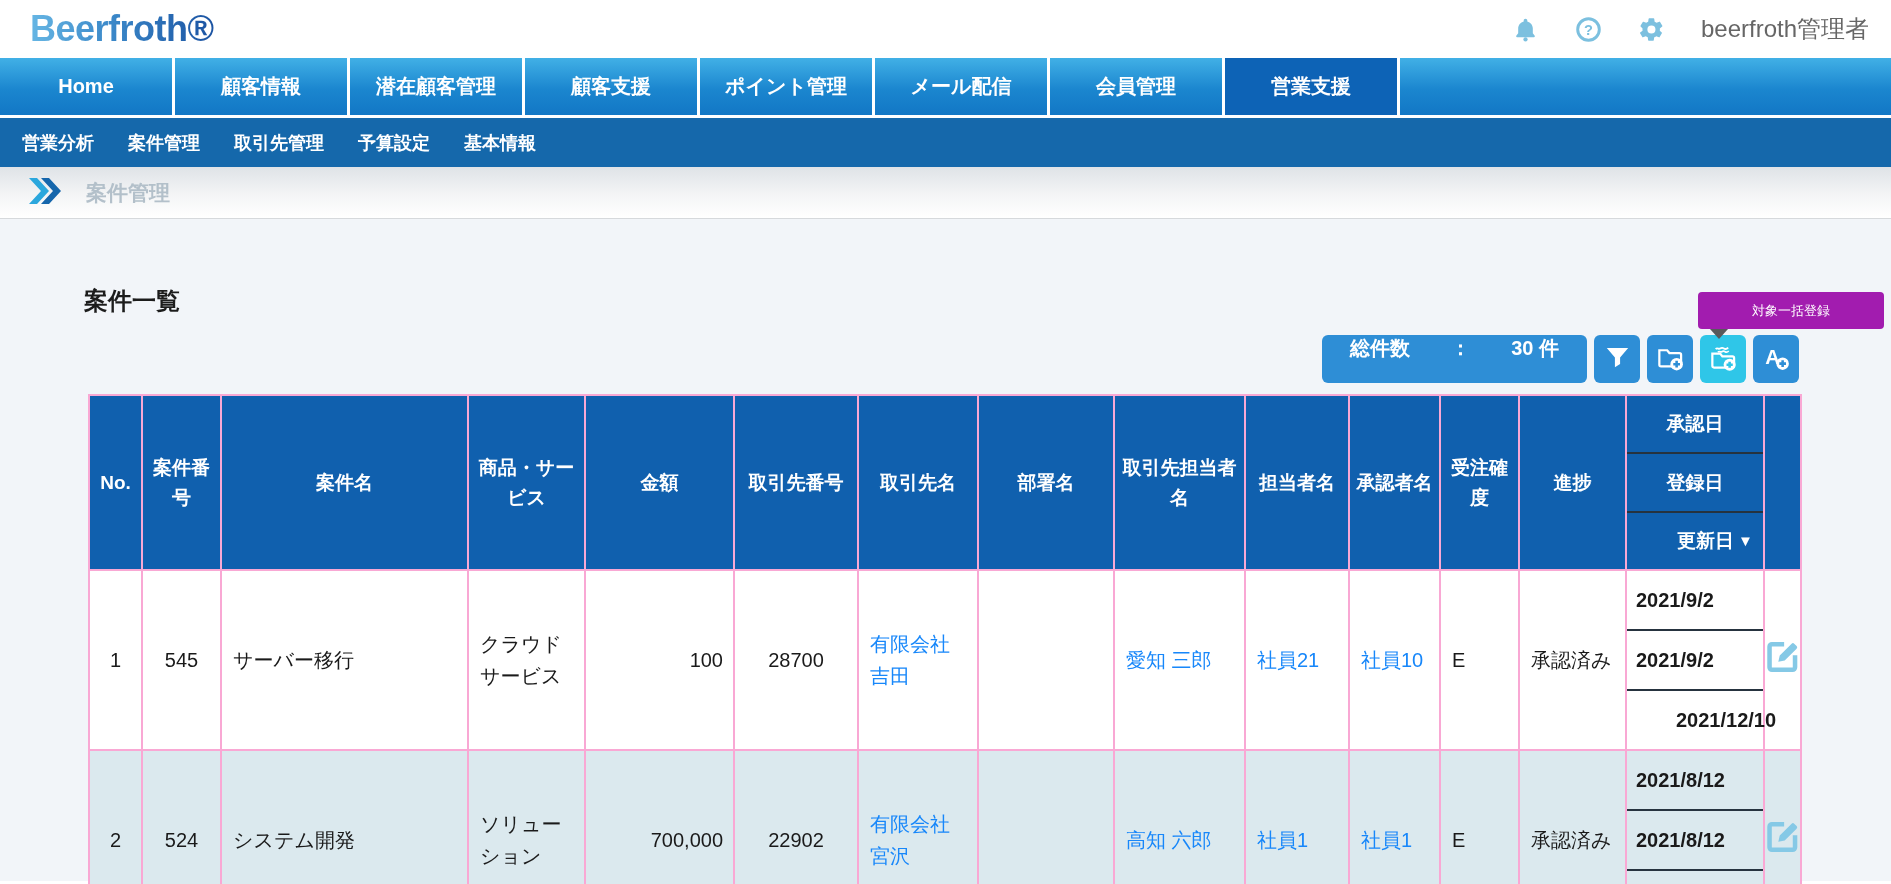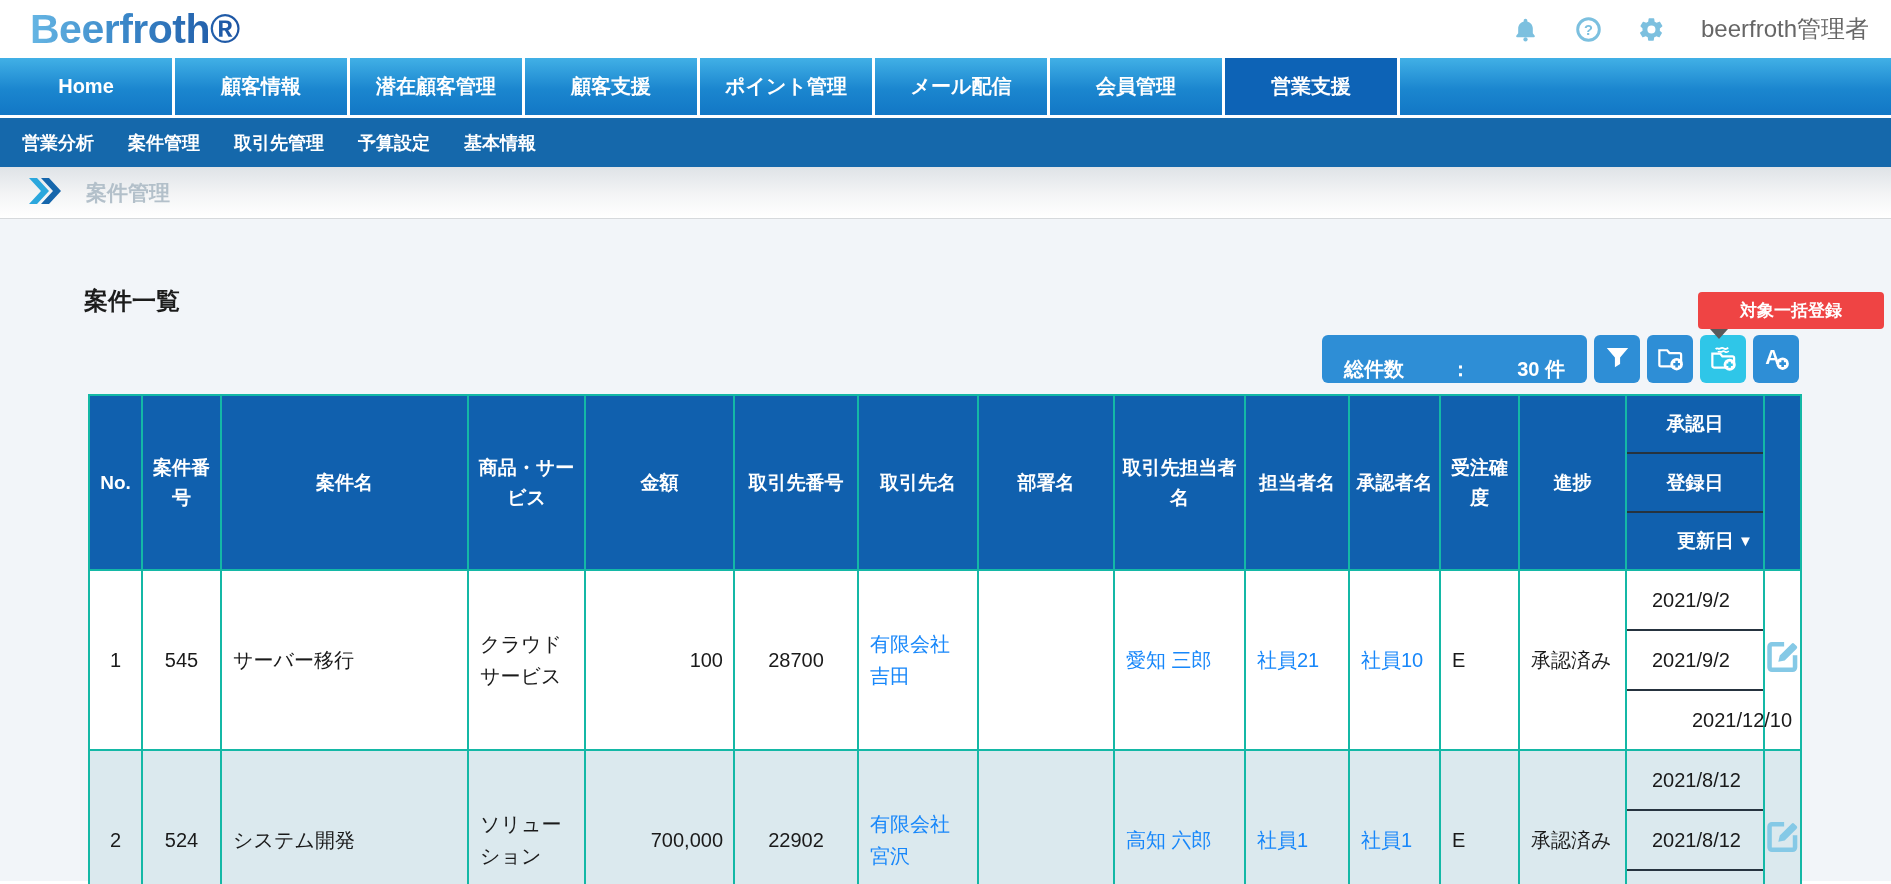--- a/index.html
+++ b/index.html
@@ -5,21 +5,21 @@
   * { box-sizing: border-box; }
   html,body { margin:0; padding:0; }
   body {
     width:1891px; height:884px; overflow:hidden;
     font-family:"Liberation Sans","DejaVu Sans",sans-serif;
     background:#ffffff;
   }
 
   
   .topbar { height:58px; display:flex; align-items:center; justify-content:space-between; padding:0 16px 0 30px; background:#fff; }
-  .logo { font-size:41px; font-weight:bold; letter-spacing:-0.5px; color:#1f5dab; cursor:pointer; }
+  .logo { font-size:36px; font-weight:bold; letter-spacing:-0.5px; color:#1f5dab; cursor:pointer; }
   @supports (-webkit-background-clip: text) {
     .logo { background:linear-gradient(90deg,#66b6e4 0%,#3a87c8 45%,#1b53a2 100%);
             -webkit-background-clip:text; -webkit-text-fill-color:transparent; }
   }
   .topbar-right { display:flex; align-items:center; gap:36px; padding-right:6px; }
   .tb-icon { display:inline-flex; cursor:pointer; }
   .user-name { font-size:24px; color:#666; }
 
   
   .mainnav { height:57px; background:linear-gradient(180deg,#41b0e6 0%,#1b86cf 55%,#1277c5 100%); display:flex; }
@@ -34,46 +34,46 @@
 
   
   .breadcrumb-bar { height:52px; background:linear-gradient(180deg,#dfe3e7 0%,#f4f5f6 55%,#ffffff 100%);
                     display:flex; align-items:center; gap:24px; padding:0 28px; border-bottom:1px solid #d6d9dc; }
   .bc-label { font-size:21px; font-weight:bold; color:#b3c0ca; }
 
   
   .content { position:relative; height:662px; background:#f2f5f9; }
   .page-title { position:absolute; left:72px; top:54px; margin:12px; font-size:24px; font-weight:bold; color:#1c1c1c; }
 
-  .tooltip { position:absolute; left:1698px; top:73px; width:186px; height:37px; background:#ef4444; color:#fff;
-             font-size:17px; font-weight:bold; display:flex; align-items:center; justify-content:center; border-radius:4px; z-index:3; }
+  .tooltip { position:absolute; left:1698px; top:73px; width:186px; height:37px; background:#a21caf; color:#fff;
+             font-size:13px; font-weight:normal; display:flex; align-items:center; justify-content:center; border-radius:4px; z-index:3; }
   .tooltip::after { content:""; position:absolute; top:100%; left:12px; border:9px solid transparent; border-top:10px solid #58595b; border-bottom-width:0; }
 
   .toolbar-row { position:absolute; left:1322px; top:116px; height:48px; display:flex; gap:7px; }
   .summary-pill { width:265px; background:#2e8ed6; border-radius:6px; color:#fff; font-weight:bold; font-size:20px;
-                  display:flex; align-items:flex-end; justify-content:space-between; padding:0 22px; }
+                  display:flex; align-items:flex-start; justify-content:space-between; padding:0 28px; }
   .tool-btn { width:46px; height:48px; border:none; border-radius:6px; background:#2e8ed6;
               display:flex; align-items:center; justify-content:center; cursor:pointer; padding:0; }
   .tool-btn.cyan { background:#2fc6e8; }
 
   
   table.case-table { position:absolute; left:88px; top:175px; border-collapse:collapse; table-layout:fixed; width:1712px; background:#fff; }
-  .case-table th, .case-table td { border:2px solid #14b8a6; }
+  .case-table th, .case-table td { border:2px solid #f9a8d4; }
   .case-table thead th { background:#1060ae; color:#fff; font-size:19px; font-weight:bold; height:173px; padding:0 4px; line-height:1.55; text-align:center; }
   .case-table tbody tr { height:178px; }
   .case-table td { font-size:20px; color:#1a1a1a; background:#fff; padding:0 8px; line-height:1.6; vertical-align:middle; }
   tr.alt td { background:#dbe9ee; }
   .ta-c { text-align:center; }
   .ta-r { text-align:right; padding-right:10px !important; }
   .ta-l { text-align:left; padding-left:11px !important; }
   .cell-link { color:#1787fa; text-decoration:none; cursor:pointer; }
 
   th.date-th, td.date-td, td.edit-td { padding:0 !important; }
   .stack { display:flex; flex-direction:column; height:178px; }
-  .stack > div { flex:1; display:flex; align-items:center; padding-left:25px; border-bottom:2px solid #26333f; font-weight:normal; }
+  .stack > div { flex:1; display:flex; align-items:center; padding-left:9px; border-bottom:2px solid #26333f; font-weight:bold; }
   .stack > div:last-child { border-bottom:none;margin-left:40px; }
   .head-stack { height:173px; }
   .head-stack > div { justify-content:center; padding-left:0; font-weight:bold; gap:4px; }
   .sort-ind { font-size:15px; }
   .edit-td { text-align:center; }
   .edit-btn { background:none; border:none; padding:0; cursor:pointer; display:inline-flex; }
 </style>
 </head>
 <body>
 

